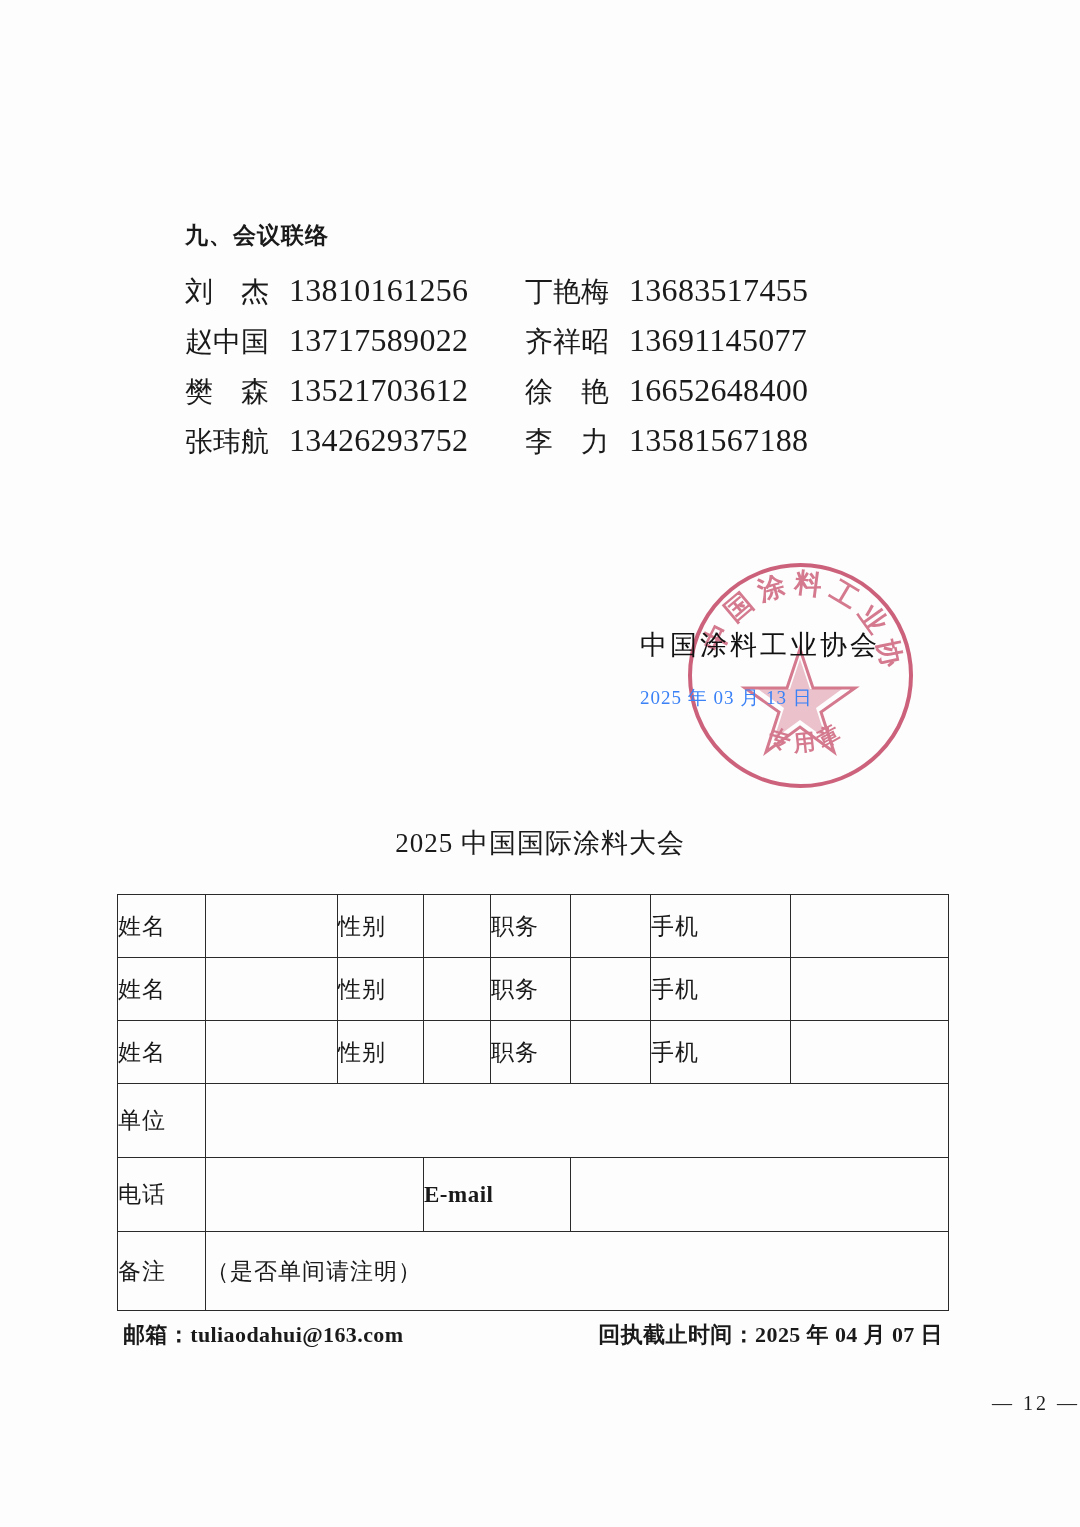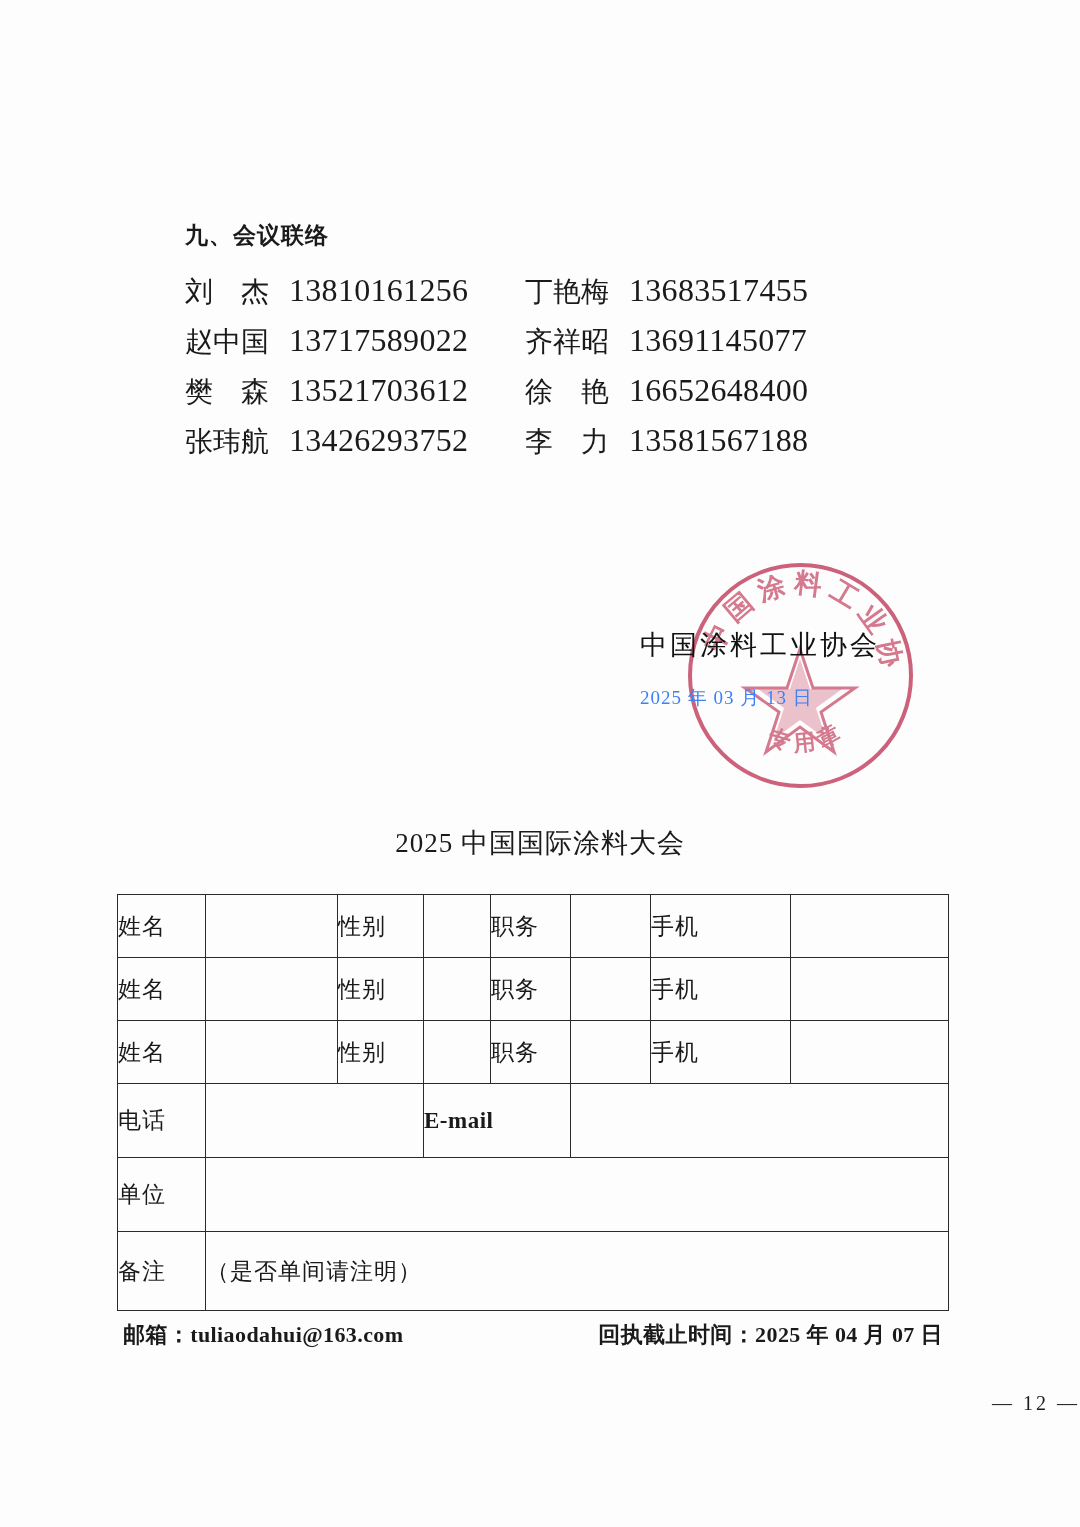--- a/index.html
+++ b/index.html
@@ -306,31 +306,31 @@
         <td class="blank"></td>
         <td class="label">性别</td>
         <td class="blank"></td>
         <td class="label">职务</td>
         <td class="blank"></td>
         <td class="label">手机</td>
         <td class="blank"></td>
       </tr>
 
       <tr class="wide-row">
+        <td class="label">单位</td>
+        <td class="blank" colspan="7"></td>
+      </tr>
+
+      <tr class="wide-row">
         <td class="label">电话</td>
         <td class="blank" colspan="2"></td>
         <td class="email-label" colspan="2">E-mail</td>
         <td class="blank" colspan="3"></td>
       </tr>
 
-      <tr class="wide-row">
-        <td class="label">单位</td>
-        <td class="blank" colspan="7"></td>
-      </tr>
-
       <tr class="note-row">
         <td class="label">备注</td>
         <td class="note-text" colspan="7">（是否单间请注明）</td>
       </tr>
 
     </tbody>
   </table>
 
   <div class="footer">
     <div class="footer-item">邮箱：tuliaodahui@163.com</div>

